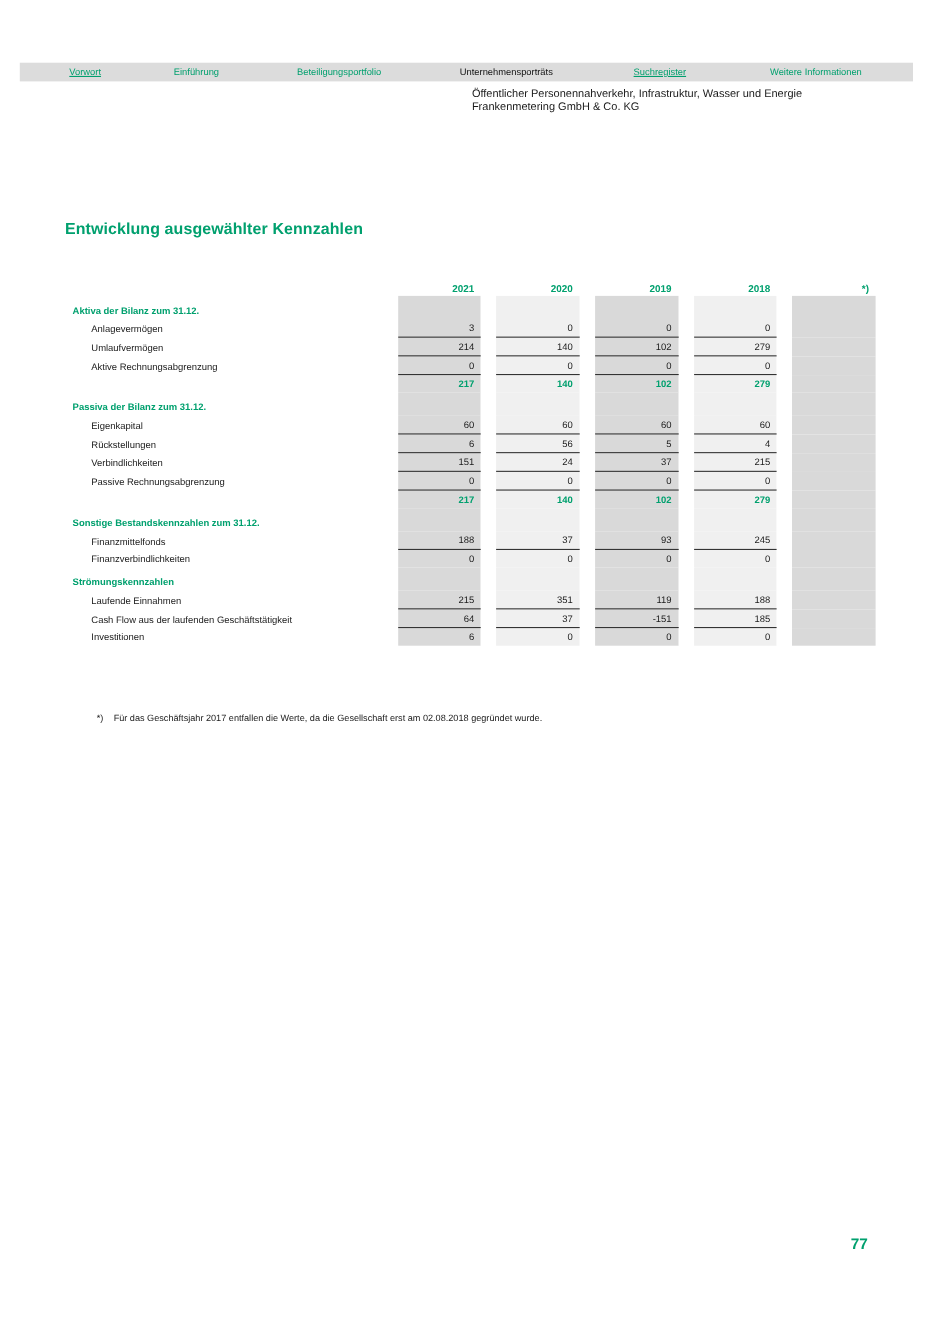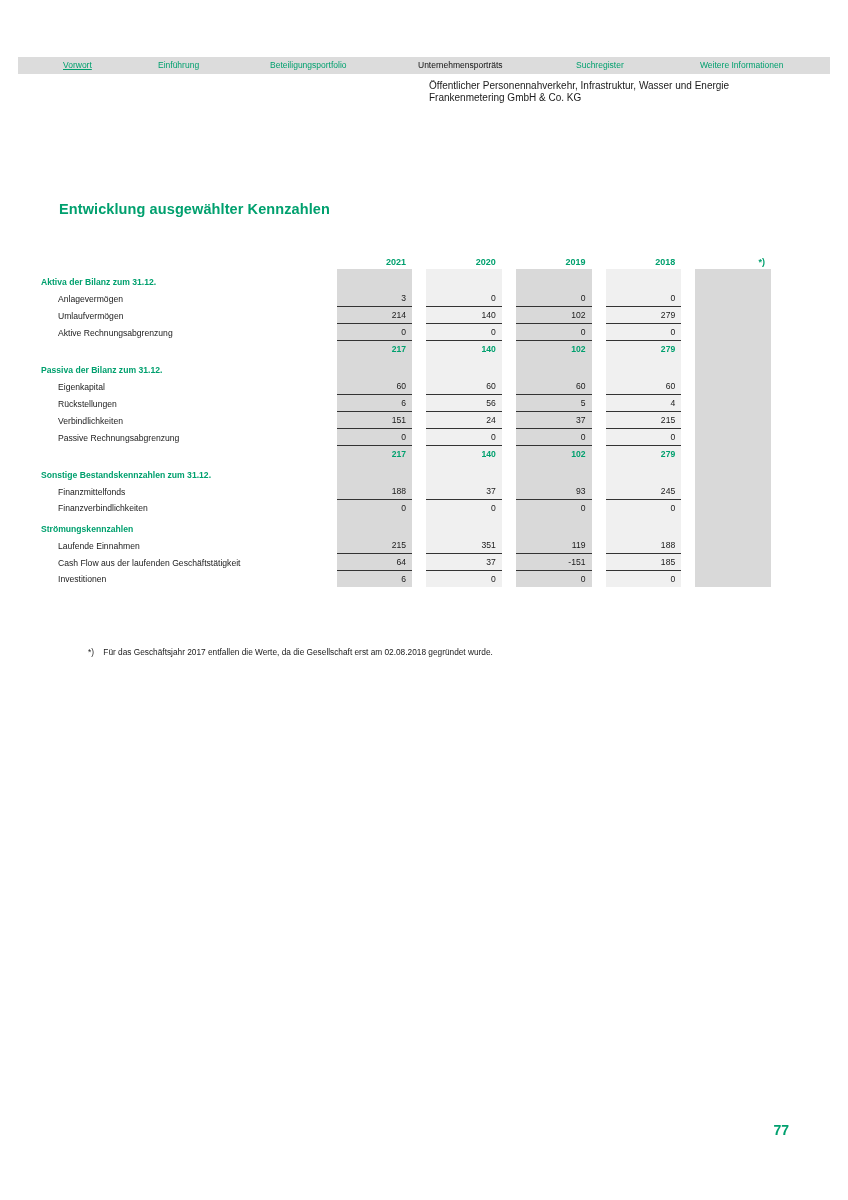--- a/index.html
+++ b/index.html
@@ -29,21 +29,21 @@
     position: absolute;
     top: 3px;
     font-size: 8.5px;
     color: #00A06E;
     white-space: nowrap;
   }
   .navbar .navitem.n0 { left: 45px; text-decoration: underline; }
   .navbar .navitem.n1 { left: 140px; }
   .navbar .navitem.n2 { left: 252px; }
   .navbar .navitem.n3 { left: 400px; color: #111111; }
-  .navbar .navitem.n4 { left: 558px; }
+  .navbar .navitem.n4 { left: 558px; text-decoration: underline; }
   .navbar .navitem.n5 { left: 682px; }
 
   
   .doc-header {
     position: absolute;
     left: 418px;
     top: 80px;
     font-size: 10px;
     line-height: 12px;
     color: #1a1a1a;
@@ -57,21 +57,21 @@
     top: 201px;
     font-size: 14.5px;
     font-weight: bold;
     color: #00A06E;
     letter-spacing: 0.1px;
   }
 
   
   .table-wrap {
     position: absolute;
-    left: 41px;
+    left: 66px;
     top: 255px;
     width: 730px;
   }
   table.kpi {
     border-collapse: collapse;
     width: 730px;
     table-layout: fixed;
   }
   table.kpi col.c-label { width: 290px; }
   table.kpi col.c-val   { width: 74px; }

